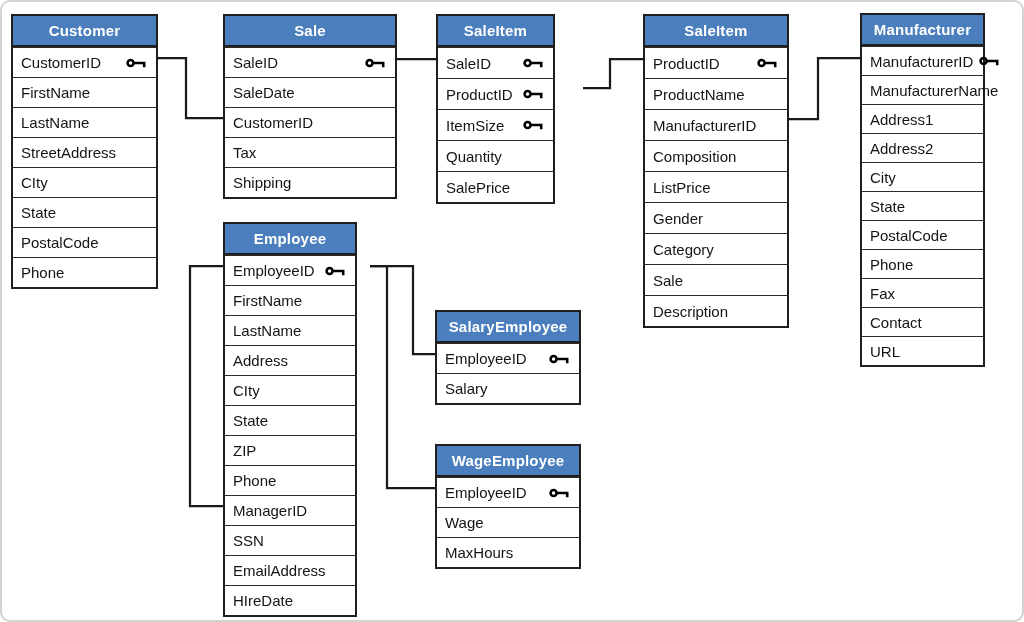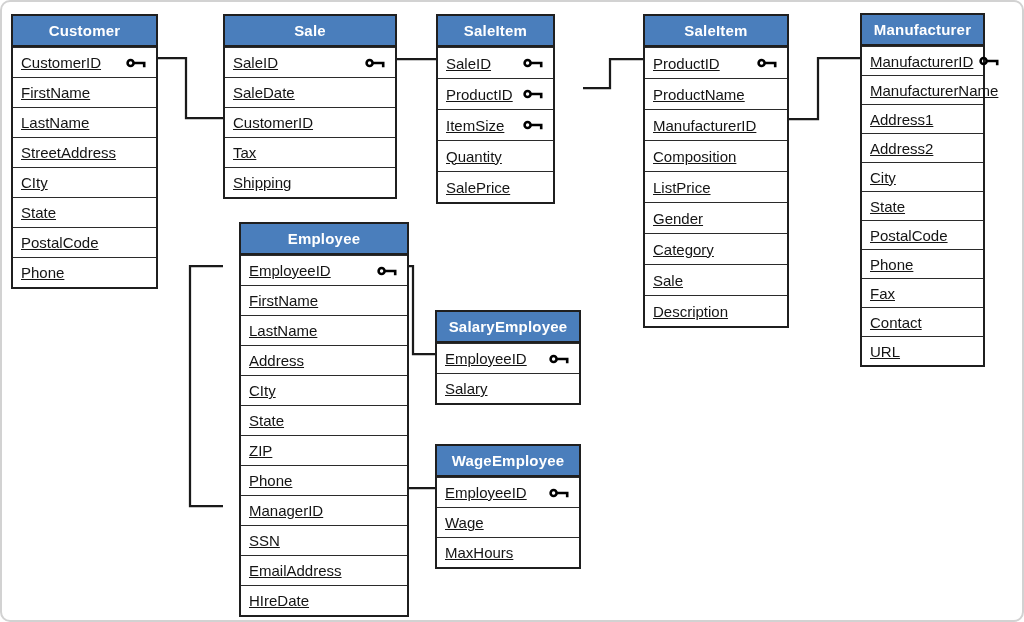--- a/index.html
+++ b/index.html
@@ -9,29 +9,29 @@
   svg.wires{position:absolute;left:0;top:0;width:1024px;height:622px;}
   svg.wires path{fill:none;stroke:#1a1a1a;stroke-width:2.25px;}
   .table{position:absolute;background:#fff;border:2px solid #1f1f1f;box-sizing:border-box;}
   .t-header{background:var(--hdr,#4a7ebc);color:#fff;font-weight:bold;font-size:15px;
     height:29px;display:flex;align-items:center;justify-content:center;
     border-bottom:2px solid #1f1f1f;letter-spacing:.2px;}
   .t-row{display:flex;align-items:center;justify-content:space-between;
     height:var(--rh,30px);padding:0 9px 0 8px;font-size:15px;color:#141414;
     border-top:1px solid #2b2b2b;box-sizing:border-box;background:#fff;}
   .t-row:first-of-type{border-top:none;}
-  .f-label{white-space:nowrap;text-decoration:underline;}
+  .f-label{white-space:nowrap;}
   .key-icon{display:inline-flex;flex:0 0 auto;margin-left:6px;}
   
   #tbl-customer     {left:11px;  top:14px;  width:147px; --rh:30px;}
   #tbl-sale         {left:223px; top:14px;  width:174px; --rh:30px;}
   #tbl-saleitem     {left:436px; top:14px;  width:119px; --rh:31px;}
   #tbl-product      {left:643px; top:14px;  width:146px; --rh:31px;}
   #tbl-manufacturer {left:860px; top:13px;  width:125px; --rh:29px;}
-  #tbl-employee     {left:239px; top:222px; width:170px; --rh:30px;}
+  #tbl-employee     {left:223px; top:222px; width:134px; --rh:30px;}
   #tbl-salaryemployee{left:435px;top:310px; width:146px; --rh:30px;}
   #tbl-wageemployee {left:435px; top:444px; width:146px; --rh:30px;}
 </style>
 </head>
 <body>
 
 <div class="canvas">
 
   <svg class="wires" viewBox="0 0 1024 622">
     <path d="M158 58 H186 V118 H223"></path>

